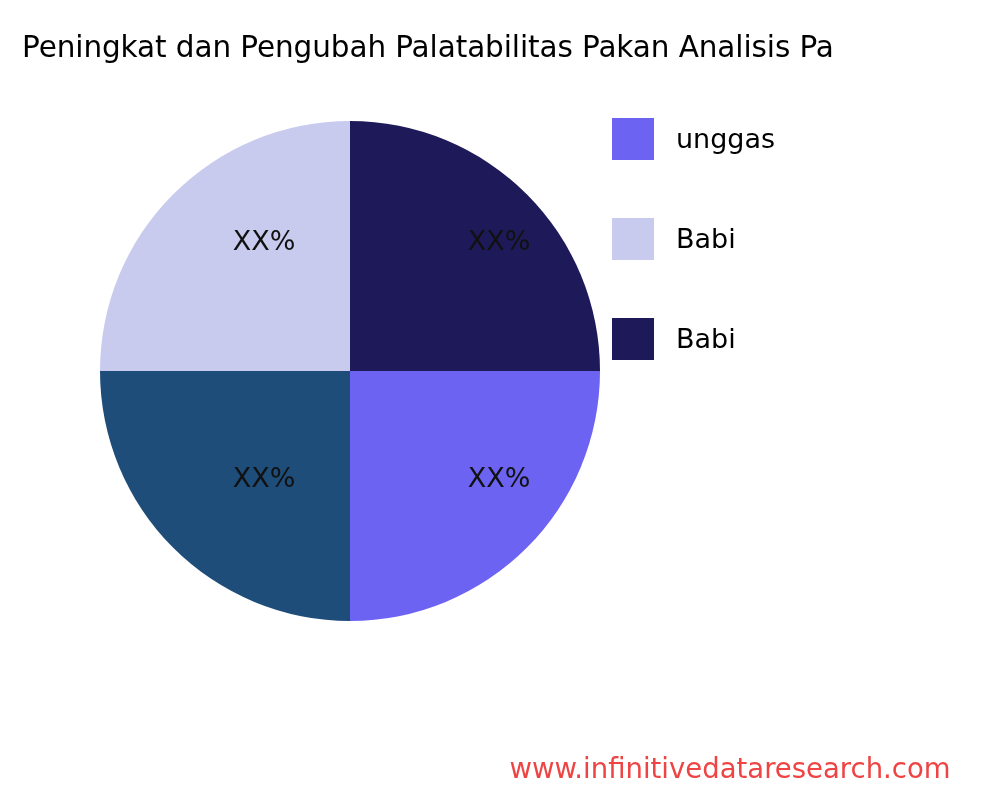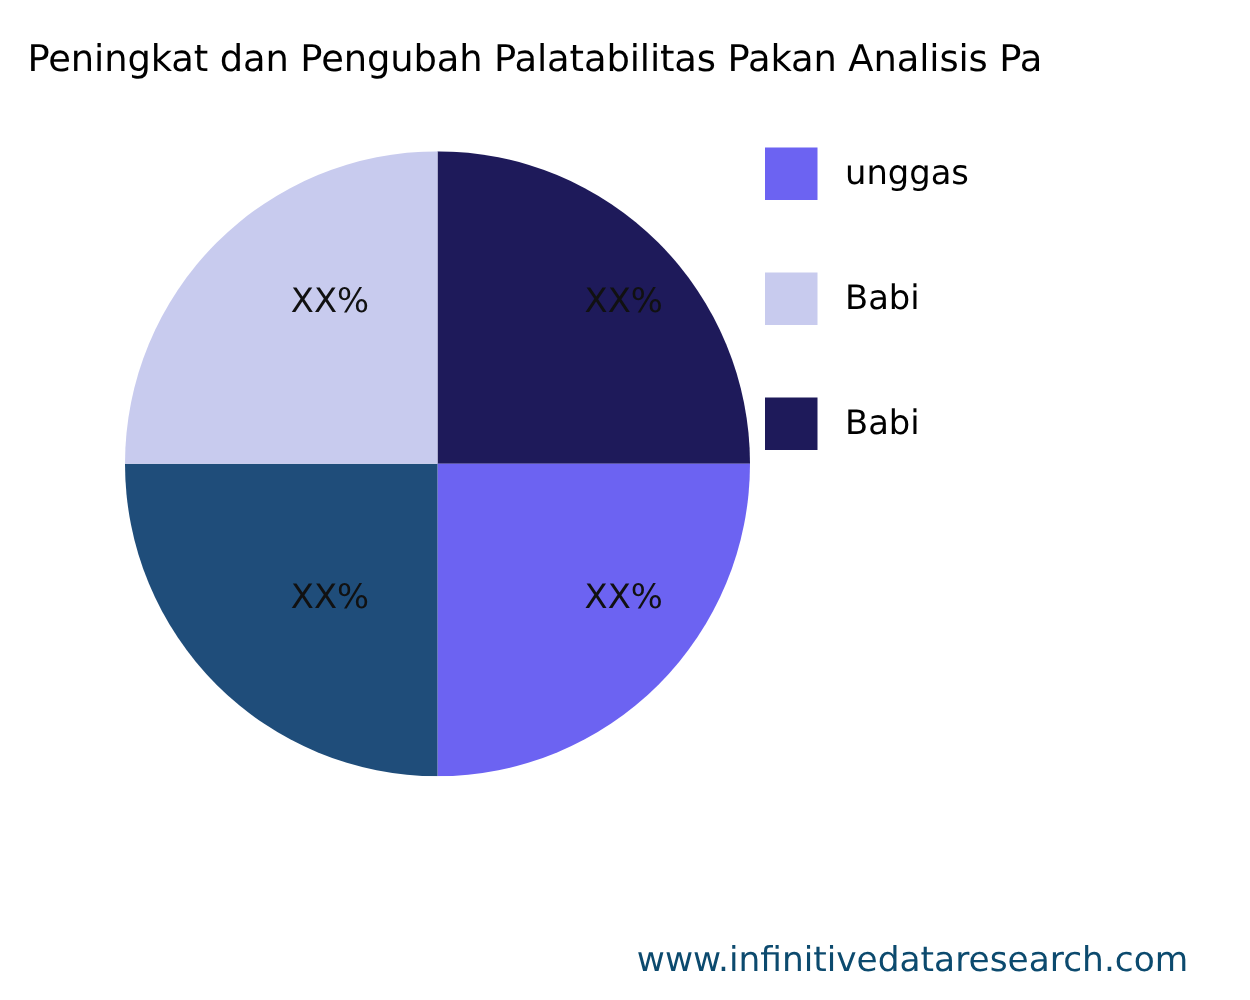--- a/index.html
+++ b/index.html
@@ -135,15 +135,15 @@
     <span class="legend-label">Babi</span>
   </div>
 
   <div class="legend-item">
     <span class="legend-swatch" style="background: rgb(30, 26, 90);"></span>
     <span class="legend-label">Babi</span>
   </div>
 
 </div>
 
-<div id="footer-url" style="color: #0c4a6e;">
+<div id="footer-url" style="color: #ef4444;">
   <span class="footer-inner">www.infinitivedataresearch.com</span>
 </div>
 
 </body></html>

